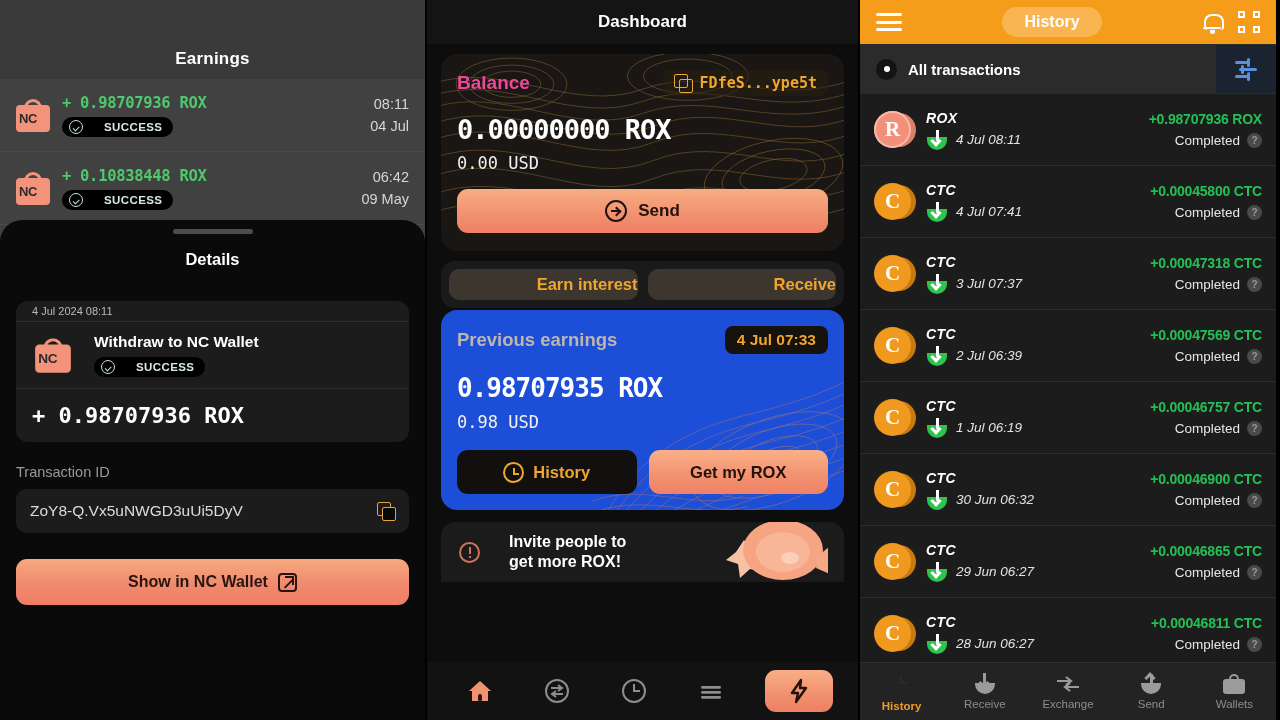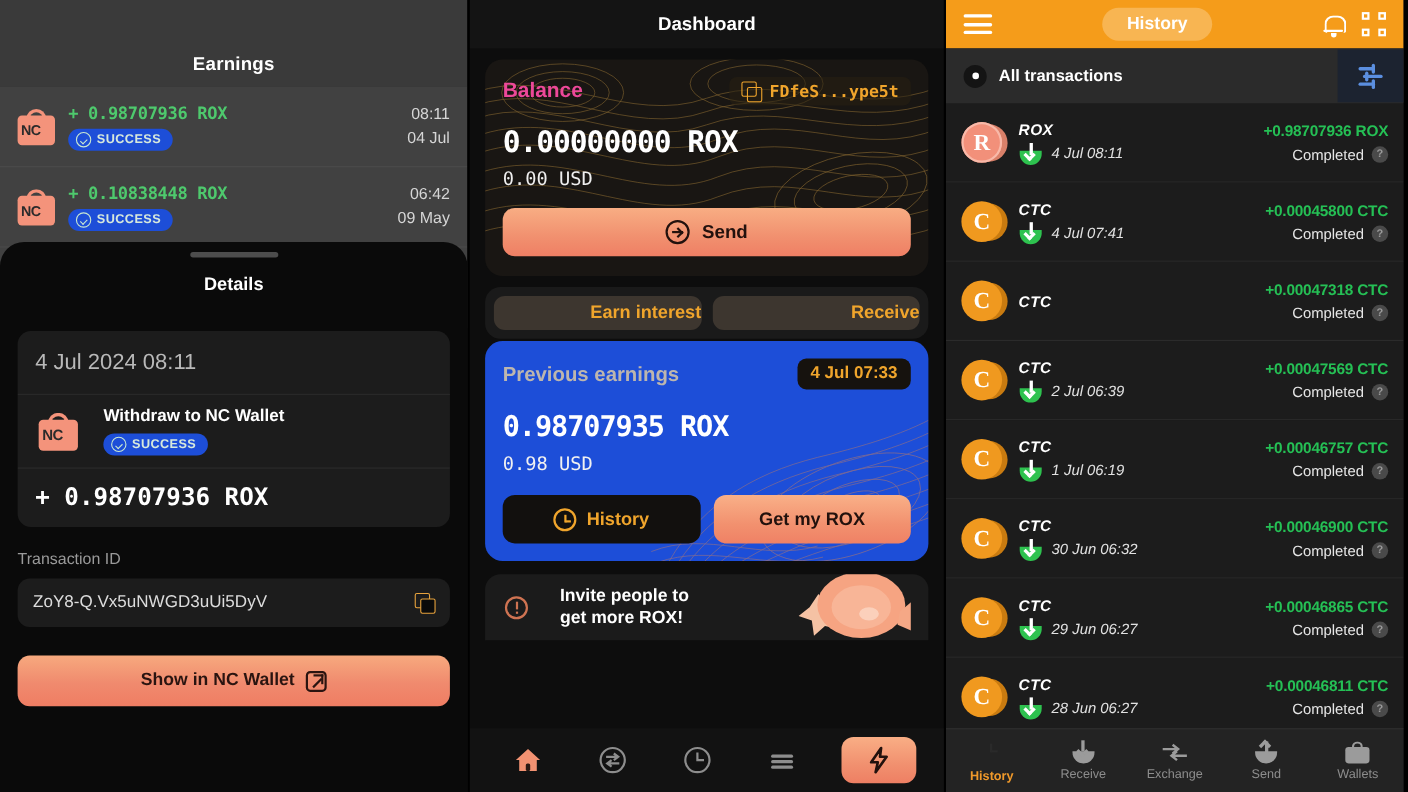--- a/index.html
+++ b/index.html
@@ -19,39 +19,39 @@
   .nc-icon { width:42px; height:38px; position:relative; flex:0 0 42px; margin-right:8px; }
   .nc-icon .case { position:absolute; left:4px; top:9px; width:34px; height:27px;
     background:#f4937b; border-radius:4px; }
   .nc-icon .handle { position:absolute; left:12px; top:3px; width:18px; height:14px;
     border:3px solid #f4937b; border-bottom:none; border-radius:9px 9px 0 0; }
   .nc-icon .nc-text { position:absolute; left:7px; top:15px; font-size:13px; font-weight:bold;
     color:#2b2b2b; letter-spacing:-0.5px; }
   .earn-mid { flex:1; display:flex; flex-direction:column; gap:5px; }
   .earn-amt { color:#4ec96d; font-size:15.5px; font-weight:bold;
     font-family:"DejaVu Sans Mono", monospace; letter-spacing:-0.3px; }
-  .earn-badge { align-self:flex-start; display:flex; align-items:center; gap:5px;
-    background:#1d4ed8; border-radius:12px; padding:3px 11px 3px 7px;text-align:center; }
+  .earn-badge { align-self:flex-start; display:flex; align-items:center; gap:21px;
+    background:#000000; border-radius:12px; padding:3px 11px 3px 7px;text-align:center; }
   .earn-badge .chk { width:14px; height:14px; border-radius:50%; border:1.6px solid #c9e8d2;
     position:relative; }
   .earn-badge .chk:after { content:""; position:absolute; left:3px; top:5px; width:5px; height:2.5px;
     border-left:1.6px solid #c9e8d2; border-bottom:1.6px solid #c9e8d2; transform:rotate(-45deg); }
   .earn-badge-label { color:#d7e9dc; font-size:11.5px; font-weight:bold; letter-spacing:.4px; }
   .earn-right { text-align:right; display:flex; flex-direction:column; gap:6px; }
   .earn-time, .earn-date { color:#d6d6d6; font-size:14.5px; }
 
   
   .sheet { position:absolute; left:0; bottom:0; width:425px; height:500px; background:#0a0a0a;
     border-radius:22px 22px 0 0; z-index:5; padding:0 16px; }
   .sheet-grabber { width:80px; height:5px; border-radius:3px; background:#4d4d4d;
     margin:9px auto 0; }
   .sheet-title { text-align:center; color:#fff; font-size:16.5px; font-weight:bold;
     margin-top:16px; }
   .detail-card { margin-top:32px; background:#1c1c1c; border-radius:12px; overflow:hidden; }
-  .detail-datetime { padding:17px 16px; color:#b9b9b9; font-size:20px;
+  .detail-datetime { padding:4px 16px; color:#b9b9b9; font-size:11px;
     border-bottom:1px solid #2b2b2b; }
   .detail-body { display:flex; align-items:center; padding:11px 16px;
     border-bottom:1px solid #2b2b2b; gap:12px; }
   .detail-body .nc-icon { transform:scale(1.05); }
   .detail-texts { display:flex; flex-direction:column; gap:6px; }
   .detail-op { color:#fff; font-size:15.5px; font-weight:bold; }
   .detail-amount { padding:14px 16px; color:#fff; font-size:22px; font-weight:bold;
     font-family:"DejaVu Sans Mono", monospace; letter-spacing:0px; white-space:nowrap; }
   .txid-label { color:#9a9a9a; font-size:14.5px; margin-top:22px; }
   .txid-box { margin-top:9px; background:#1c1c1c; border-radius:11px; height:44px;
@@ -601,20 +601,28 @@
 
       <div class="tx-row">
         <div class="coin">
           <div class="back"></div>
             <div class="front">
               <span class="glyph">C</span>
             </div>
         </div>
         <div class="tx-mid">
           <div class="tx-sym">CTC</div>
+          <div class="tx-sub">
+            <span class="dl-ic">
+              <span class="bowl"></span>
+                <span class="stem"></span>
+                <span class="tip"></span>
+              </span>
+            <span class="tx-date">3 Jul 07:37</span>
+          </div>
         </div>
         <div class="tx-right">
           <div class="tx-amt">+0.00047318 CTC</div>
           <div class="tx-status">
             <span class="tx-status-label">Completed</span>
             <span class="q-ic">?</span>
           </div>
         </div>
       </div>
 

